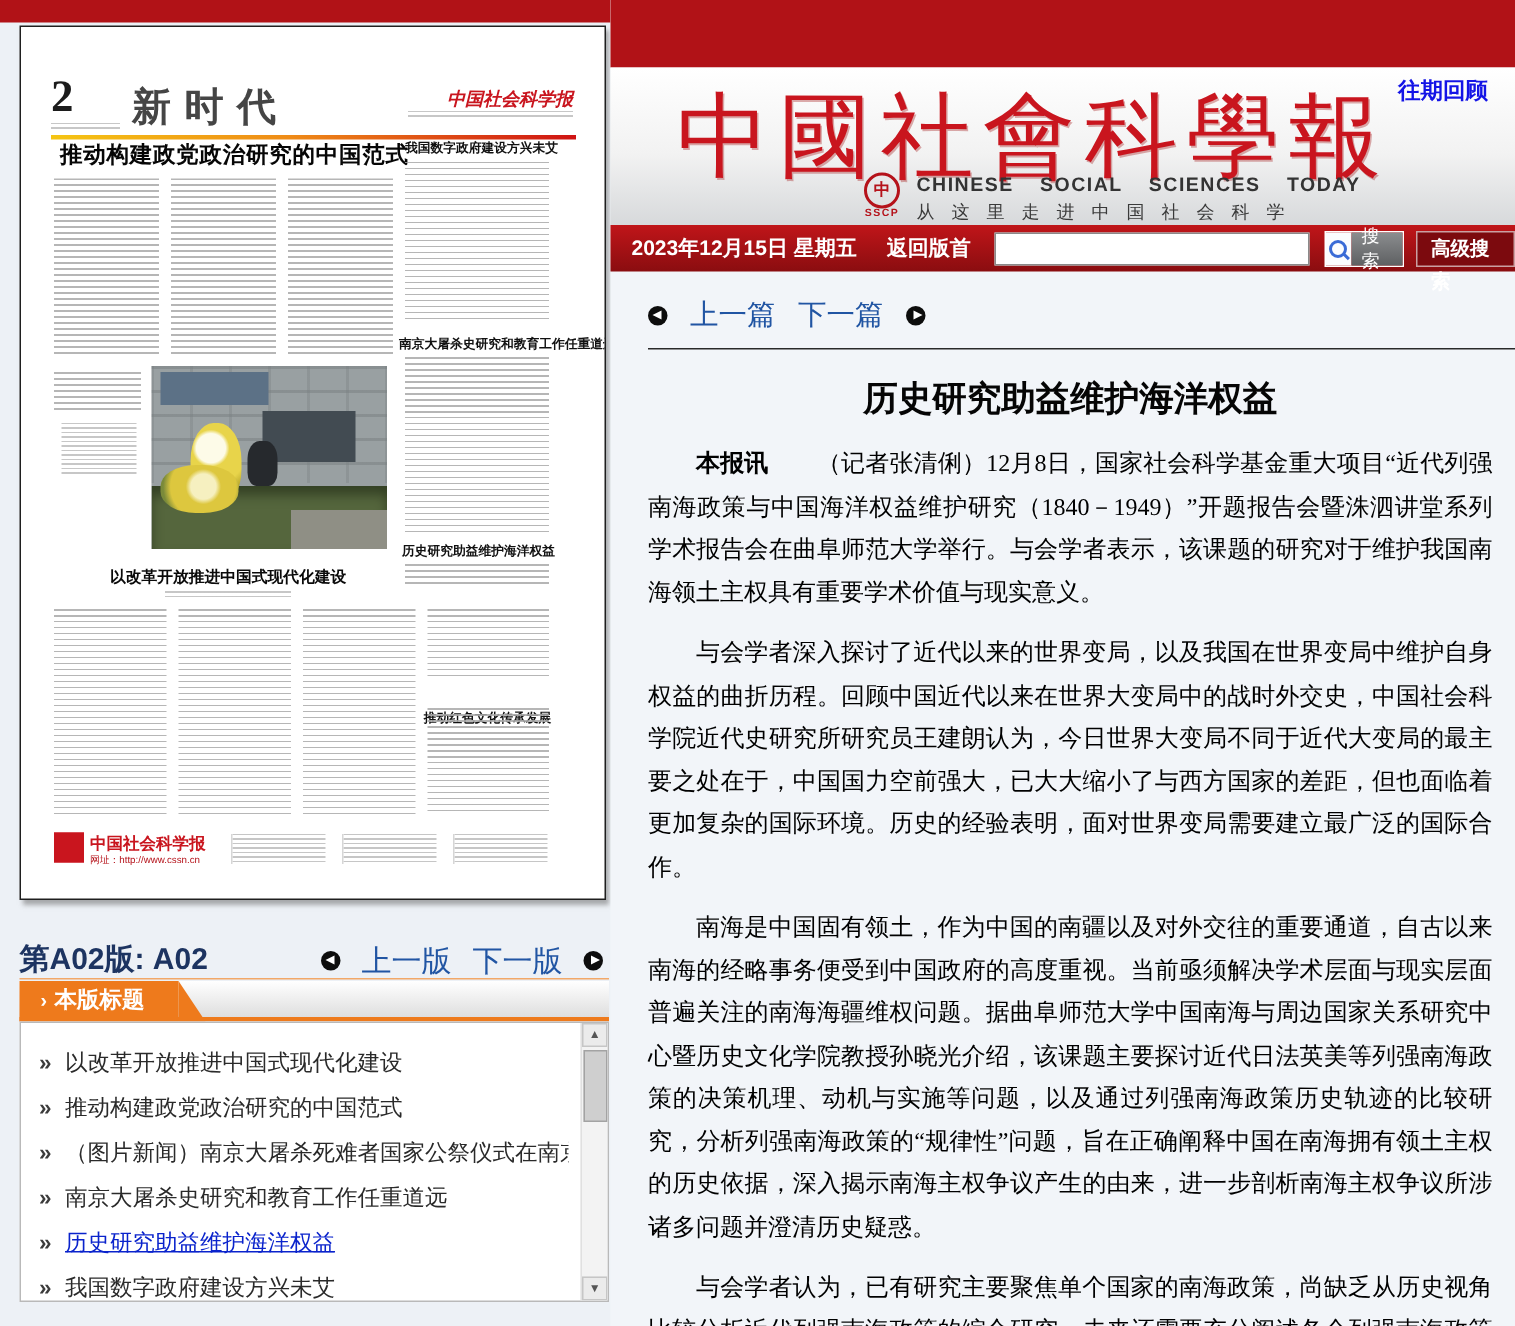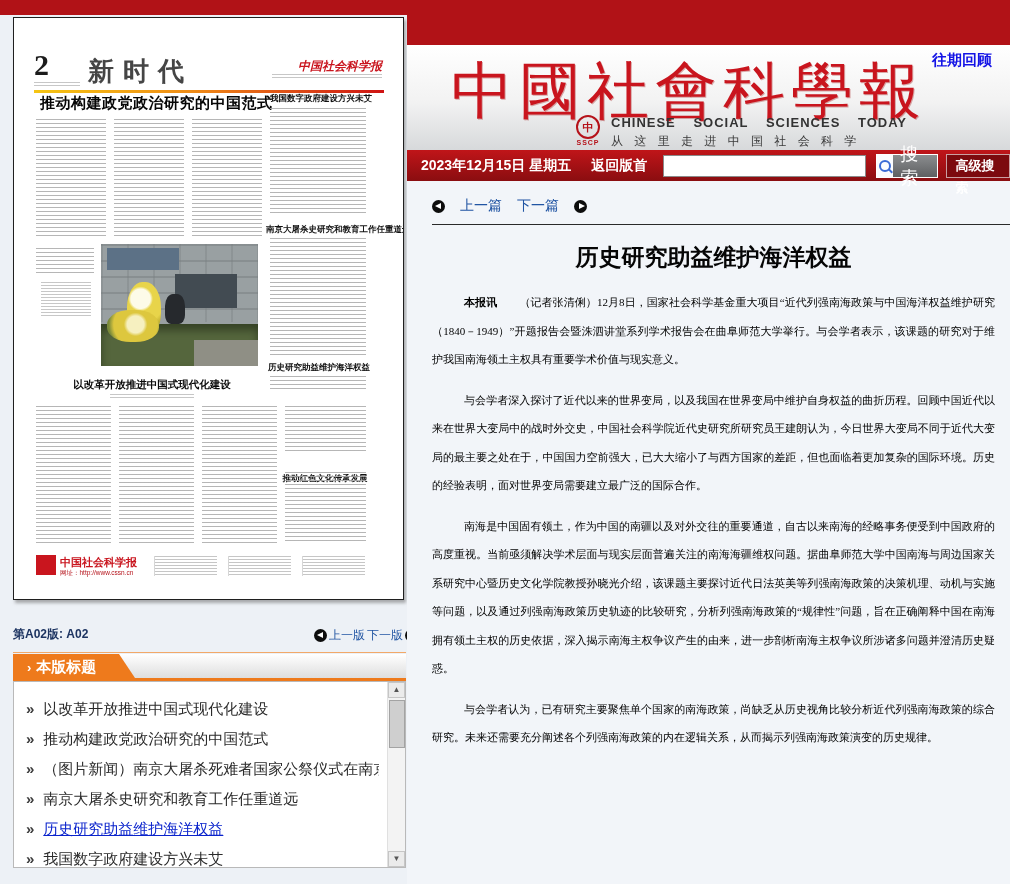--- a/index.html
+++ b/index.html
@@ -25,36 +25,36 @@
 
   .datebar{position:absolute;left:0;top:150px;width:603px;height:31px;
     background:linear-gradient(#c01519,#8a0d10);display:flex;align-items:center;color:#fff;}
   .date-text{margin-left:14px;font-size:14px;font-weight:bold;white-space:nowrap;}
   .home-link{margin-left:20px;font-size:14px;font-weight:bold;color:#fff;cursor:pointer;white-space:nowrap;}
   .search-input{margin-left:16px;width:228px;height:20px;border:1px solid #8a8a8a;background:#fff;padding:0 3px;font-size:13px;}
   .search-btn{margin-left:10px;display:inline-flex;align-items:stretch;height:22px;border:1px solid #fff;cursor:pointer;}
   .mag-box{width:20px;background:#fbfcfe;display:flex;align-items:center;justify-content:center;}
   .mag{position:relative;width:8px;height:8px;border:2px solid #3a6bd6;border-radius:50%;display:inline-block;}
   .mag::after{content:'';position:absolute;width:5px;height:2px;background:#3a6bd6;transform:rotate(45deg);right:-4px;bottom:-2px;}
-  .search-label{background:linear-gradient(#8b8d8f,#5e6062);color:#fff;font-size:18px;display:flex;align-items:center;padding:0 7px;}
+  .search-label{background:linear-gradient(#8b8d8f,#5e6062);color:#fff;font-size:12px;display:flex;align-items:center;padding:0 7px;}
   .adv-btn{margin-left:8px;height:22px;line-height:22px;padding:0 9px;background:#7c0a0e;border:1px solid #caa0a2;
     color:#fff;font-size:13px;font-weight:bold;cursor:pointer;}
 
   .article{position:absolute;left:25px;top:181px;width:563px;}
-  .art-nav{margin-top:16px;display:flex;align-items:center;gap:15px;font-size:14px;}
+  .art-nav{margin-top:16px;display:flex;align-items:center;gap:15px;font-size:19px;}
   .bluelink{color:#2155a3;text-decoration:none;cursor:pointer;}
   .circ{width:13px;height:13px;border-radius:50%;background:#0d0d0d;display:inline-block;position:relative;cursor:pointer;}
   .circ.l::after{content:'';position:absolute;left:3px;top:3px;border-style:solid;border-width:3.5px 6px 3.5px 0;
     border-color:transparent #fff transparent transparent;}
   .circ.r::after{content:'';position:absolute;left:5px;top:3px;border-style:solid;border-width:3.5px 0 3.5px 6px;
     border-color:transparent transparent transparent #fff;}
   .rule{margin-top:9px;border-top:1px solid #2a2a2a;width:578px;}
   .art-title{margin:17px 0 0 0;text-align:center;font-size:23px;font-weight:bold;color:#050505;
     font-family:"Liberation Sans","DejaVu Sans",sans-serif;}
-  .para{margin:12px 0 0 0;font-family:"Liberation Serif","DejaVu Serif",serif;font-size:11px;line-height:28.5px;
+  .para{margin:12px 0 0 0;font-family:"Liberation Serif","DejaVu Serif",serif;font-size:16px;line-height:28.5px;
     color:#000;text-align:justify;text-indent:32px;}
   .para:first-of-type{margin-top:15px;}
   .lead{font-weight:bold;}
 
   
   .left-col{position:absolute;left:0;top:0;width:407px;height:884px;background:#edf1f6;}
   .left-red{position:absolute;left:0;top:0;width:407px;height:15px;background:#b11217;}
 
   .paper-box{position:absolute;left:13px;top:17px;width:389px;height:581px;background:#fff;
     border:1px solid #1f1f1f;box-shadow:2px 3px 3px rgba(110,110,110,.55);cursor:pointer;}
@@ -83,23 +83,23 @@
                repeating-linear-gradient(90deg,rgba(120,126,128,.35) 0 2px,transparent 2px 26px);}
   .ph-green{position:absolute;left:0;bottom:0;width:100%;height:42px;background:#55663d;
     box-shadow:inset 0 6px 8px rgba(30,40,20,.6);}
   .ph-fl1{position:absolute;left:26px;top:38px;width:34px;height:56px;border-radius:45%;
     background:radial-gradient(circle at 40% 30%,#fdfbe8 0 22%,#e8d44a 28% 55%,#b9a82c 70%);}
   .ph-fl2{position:absolute;left:6px;top:66px;width:52px;height:32px;border-radius:45%;
     background:radial-gradient(circle at 55% 45%,#f6f0c0 0 25%,#ddc73e 35% 65%,#7a8a3a 80%);}
   .ph-person{position:absolute;left:64px;top:50px;width:20px;height:30px;border-radius:40% 40% 30% 30%;background:#26292d;}
   .ph-path{position:absolute;right:0;bottom:0;width:64px;height:26px;background:#8f8f85;}
 
-  .edition-row{position:absolute;left:13px;top:626px;width:405px;height:20px;font-size:12px;}
+  .edition-row{position:absolute;left:13px;top:626px;width:405px;height:20px;font-size:20px;}
   .edition-label{font-weight:bold;color:#1d3461;}
-  .edition-nav{position:absolute;right:0;top:1px;display:flex;align-items:center;gap:2px;}
+  .edition-nav{position:absolute;right:16px;top:1px;display:flex;align-items:center;gap:14px;}
 
   .panel-head{position:absolute;left:13px;top:652px;width:393px;height:29px;border-top:1px solid #f2a868;box-sizing:border-box;}
   .ph-grad{position:absolute;left:0;top:1px;right:0;height:24px;background:linear-gradient(#ffffff,#dedede);}
   .ph-bot{position:absolute;left:0;bottom:0;right:0;height:3px;background:#ee7a1c;}
   .panel-tab{position:absolute;left:0;top:1px;width:92px;height:27px;background:#ee7a1c;color:#fff;
     font-weight:bold;font-size:15px;line-height:26px;padding-left:14px;}
   .panel-tab::after{content:'';position:absolute;right:-18px;top:0;border-bottom:27px solid #ee7a1c;border-right:18px solid transparent;}
   .tab-arrow{font-size:13px;margin-right:5px;}
 
   .list-box{position:absolute;left:13px;top:681px;width:393px;height:187px;background:#fff;

